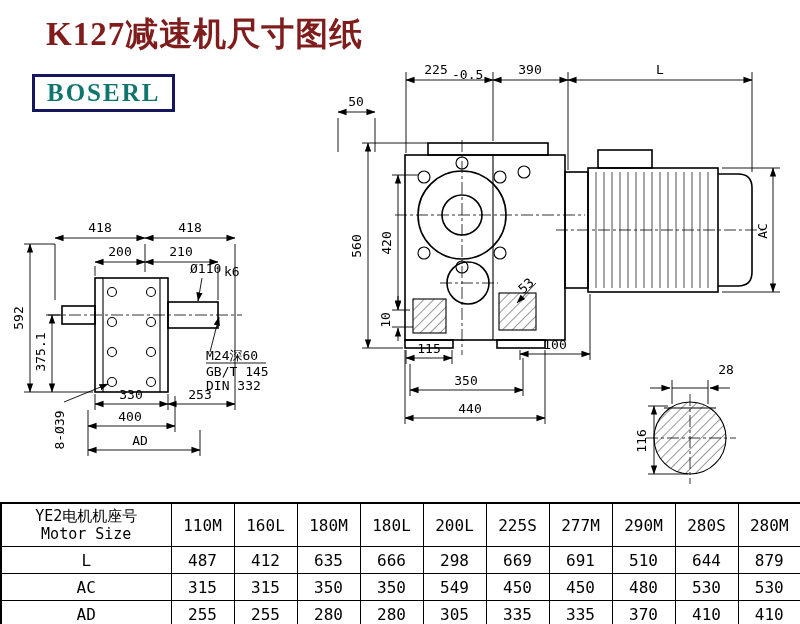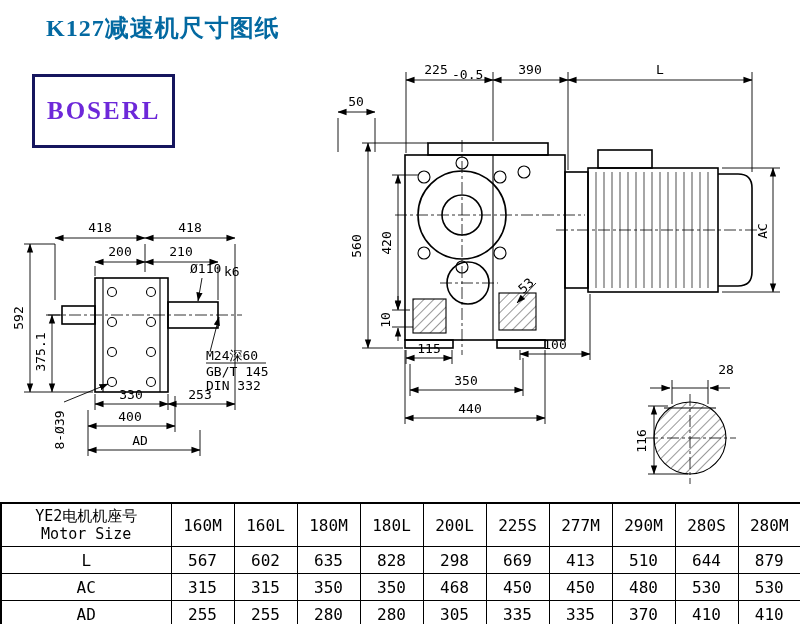--- a/index.html
+++ b/index.html
@@ -3,27 +3,27 @@
 <meta charset="utf-8">
 <style>
   html,body { margin:0; padding:0; }
   body {
     width:800px; height:624px; position:relative; overflow:hidden;
     background:#ffffff; font-family:"Liberation Sans", sans-serif;
   }
   .title {
     position:absolute; left:46px; top:12px;
     font-family:"Liberation Serif", serif;
-    font-size:24px; font-weight:bold; color:#0369a1; letter-spacing:1px;
+    font-size:33px; font-weight:bold; color:#7f1d1d; letter-spacing:1px;
   }
   .logo-box {
     position:absolute; left:32px; top:74px;
-    border:3px solid #16165e; padding:20px 12px;
+    border:3px solid #16165e; padding:2px 12px;
     font-family:"Liberation Serif", serif;
-    font-size:25px; font-weight:bold; color:#6d28d9; letter-spacing:2px;
+    font-size:25px; font-weight:bold; color:#0f766e; letter-spacing:2px;
     background:#fff;
   }
   svg.drawing { position:absolute; left:0; top:0; }
   svg.drawing .obj  { stroke:#000; stroke-width:1.6; fill:none; }
   svg.drawing .med  { stroke:#000; stroke-width:1.1; fill:none; }
   svg.drawing .thin { stroke:#000; stroke-width:0.9; fill:none; }
   svg.drawing .fin  { stroke:#000; stroke-width:0.7; fill:none; }
   svg.drawing .cl   { stroke:#000; stroke-width:0.8; fill:none; stroke-dasharray:12 3 3 3; }
   svg.drawing .hatched { fill:url(#hatch); stroke:#000; stroke-width:1.1; }
   svg.drawing text {
@@ -273,51 +273,51 @@
   <colgroup>
     <col style="width:170px">
     <col span="10" style="width:63px">
   </colgroup>
   <tbody>
       <tr class="head">
     <th>
       <div class="head-cell-line">YE2电机机座号</div>
       <div class="head-cell-line">Motor Size</div>
     </th>
-    <th>160M</th>
+    <th>110M</th>
     <th>160L</th>
     <th>180M</th>
     <th>180L</th>
     <th>200L</th>
     <th>225S</th>
     <th>277M</th>
     <th>290M</th>
     <th>280S</th>
     <th>280M</th>
   </tr>
   <tr>
     <td>L</td>
-    <td>567</td>
-    <td>602</td>
+    <td>487</td>
+    <td>412</td>
     <td>635</td>
-    <td>828</td>
+    <td>666</td>
     <td>298</td>
     <td>669</td>
-    <td>413</td>
+    <td>691</td>
     <td>510</td>
     <td>644</td>
     <td>879</td>
   </tr>
   <tr>
     <td>AC</td>
     <td>315</td>
     <td>315</td>
     <td>350</td>
     <td>350</td>
-    <td>468</td>
+    <td>549</td>
     <td>450</td>
     <td>450</td>
     <td>480</td>
     <td>530</td>
     <td>530</td>
   </tr>
   <tr>
     <td>AD</td>
     <td>255</td>
     <td>255</td>

